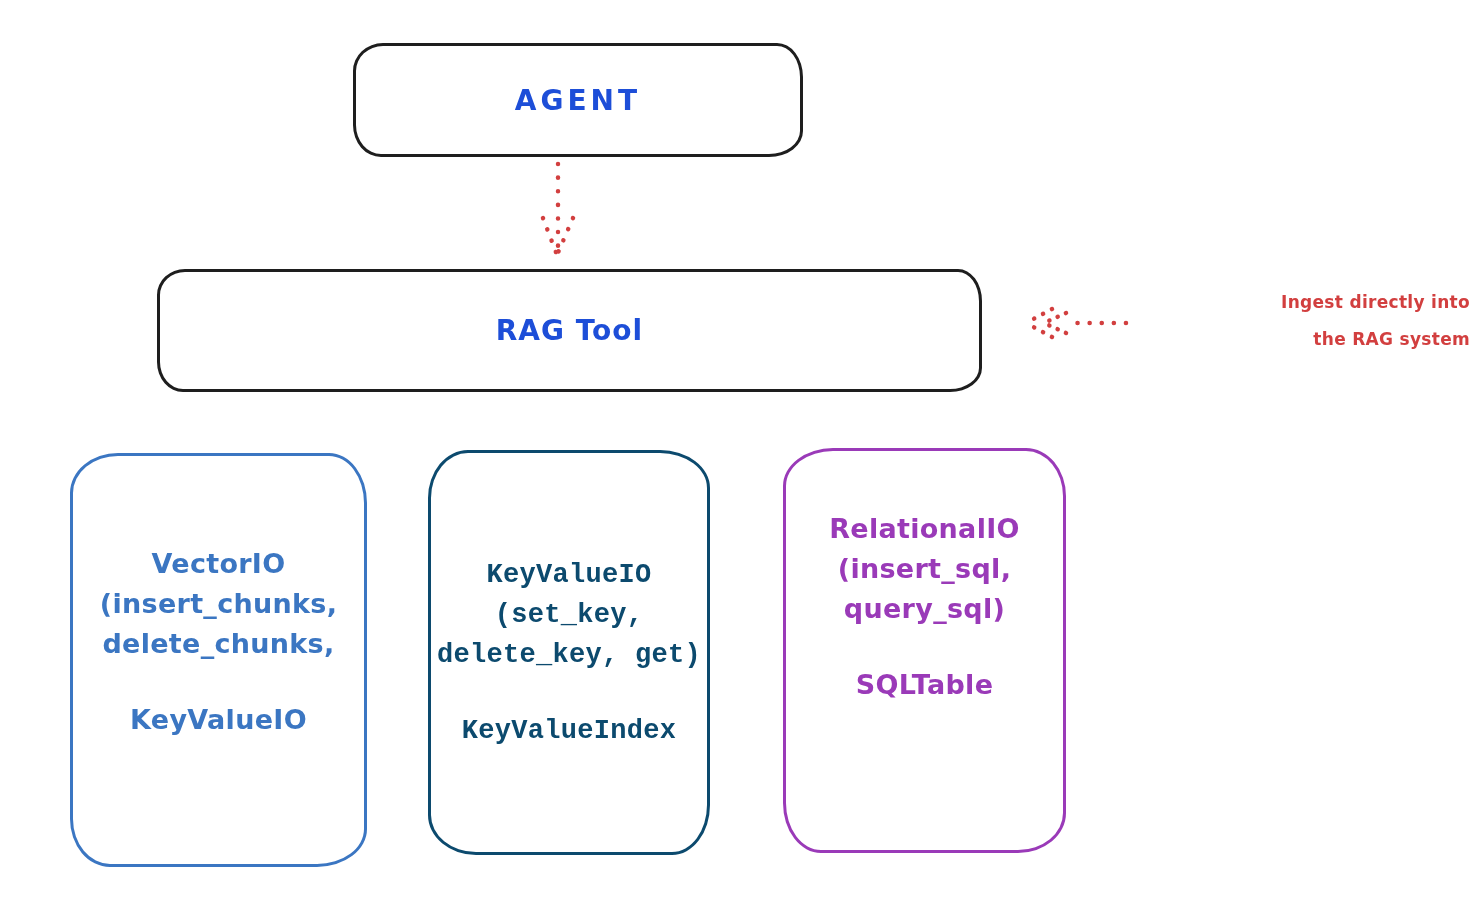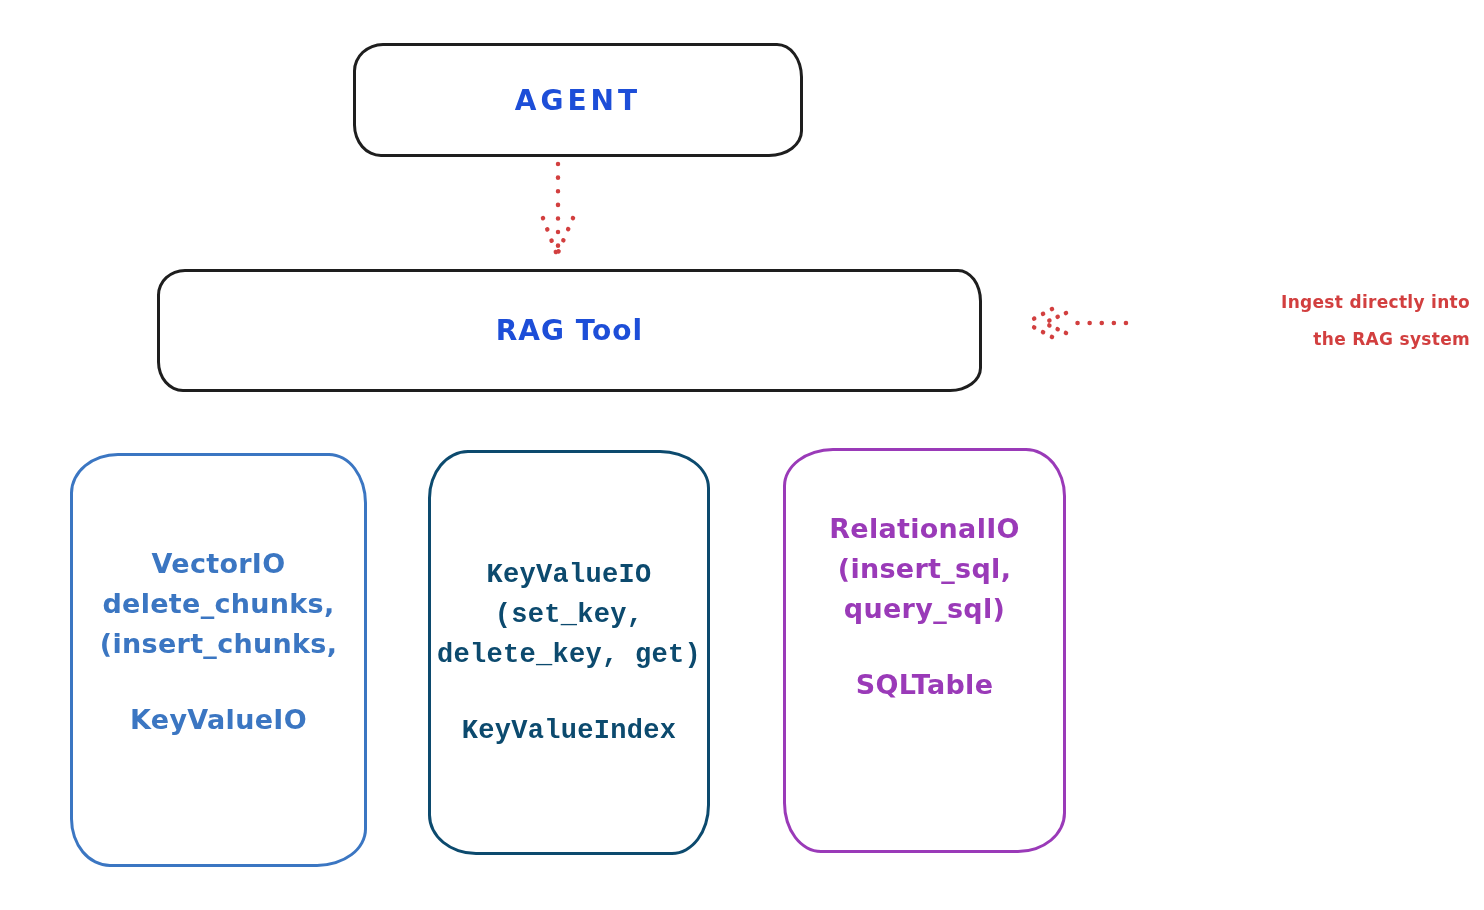--- a/index.html
+++ b/index.html
@@ -103,22 +103,22 @@
   </svg>
 
   <div class="annotation" style="color: rgb(210, 63, 63);">
     <div>Ingest directly into</div>
     <div>the RAG system</div>
   </div>
 
   <div class="card card-vector" style="color: rgb(59, 118, 194);">
     <div>
       <div>VectorIO</div>
+      <div>(insert_chunks,</div>
       <div>delete_chunks,</div>
-      <div>(insert_chunks,</div>
     </div>
     <div class="card-index">KeyValueIO</div>
   </div>
 
   <div class="card card-kv" style="color: #0c4a6e; font-family: Liberation Mono, monospace;">
     <div>
       <div>KeyValueIO</div>
       <div>(set_key,</div>
       <div>delete_key, get)</div>
     </div>

